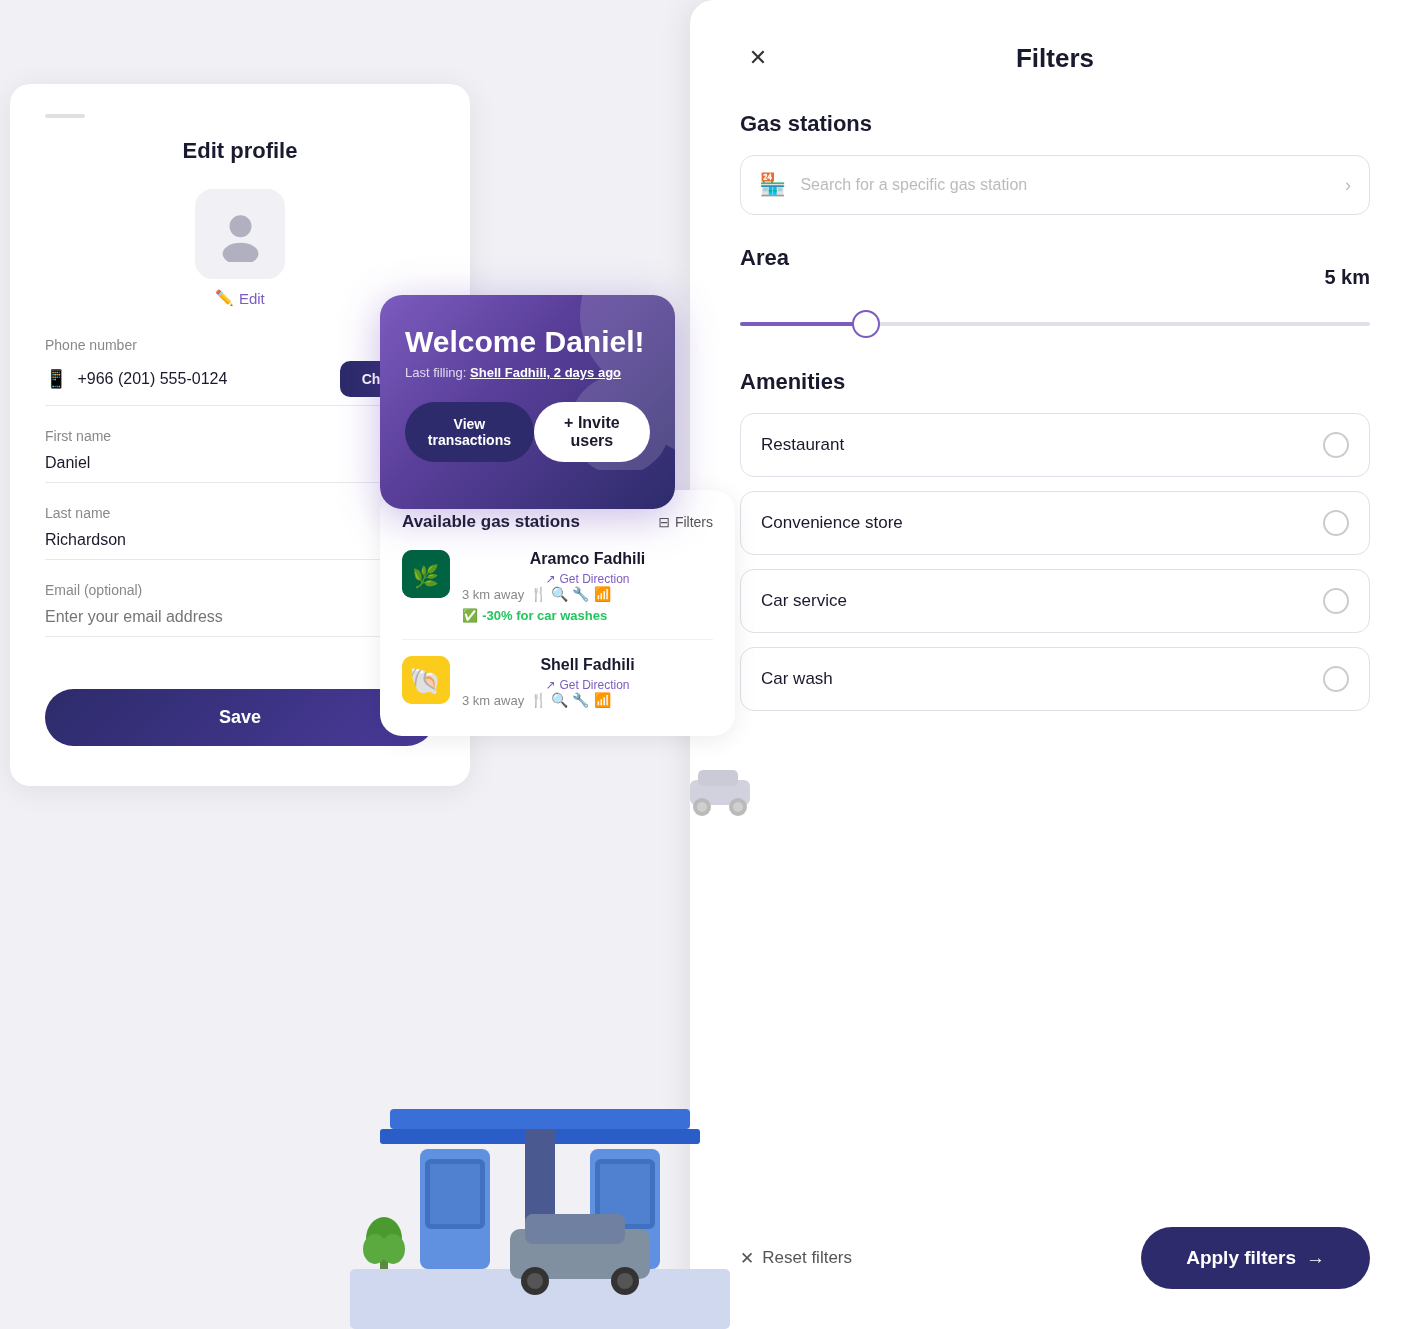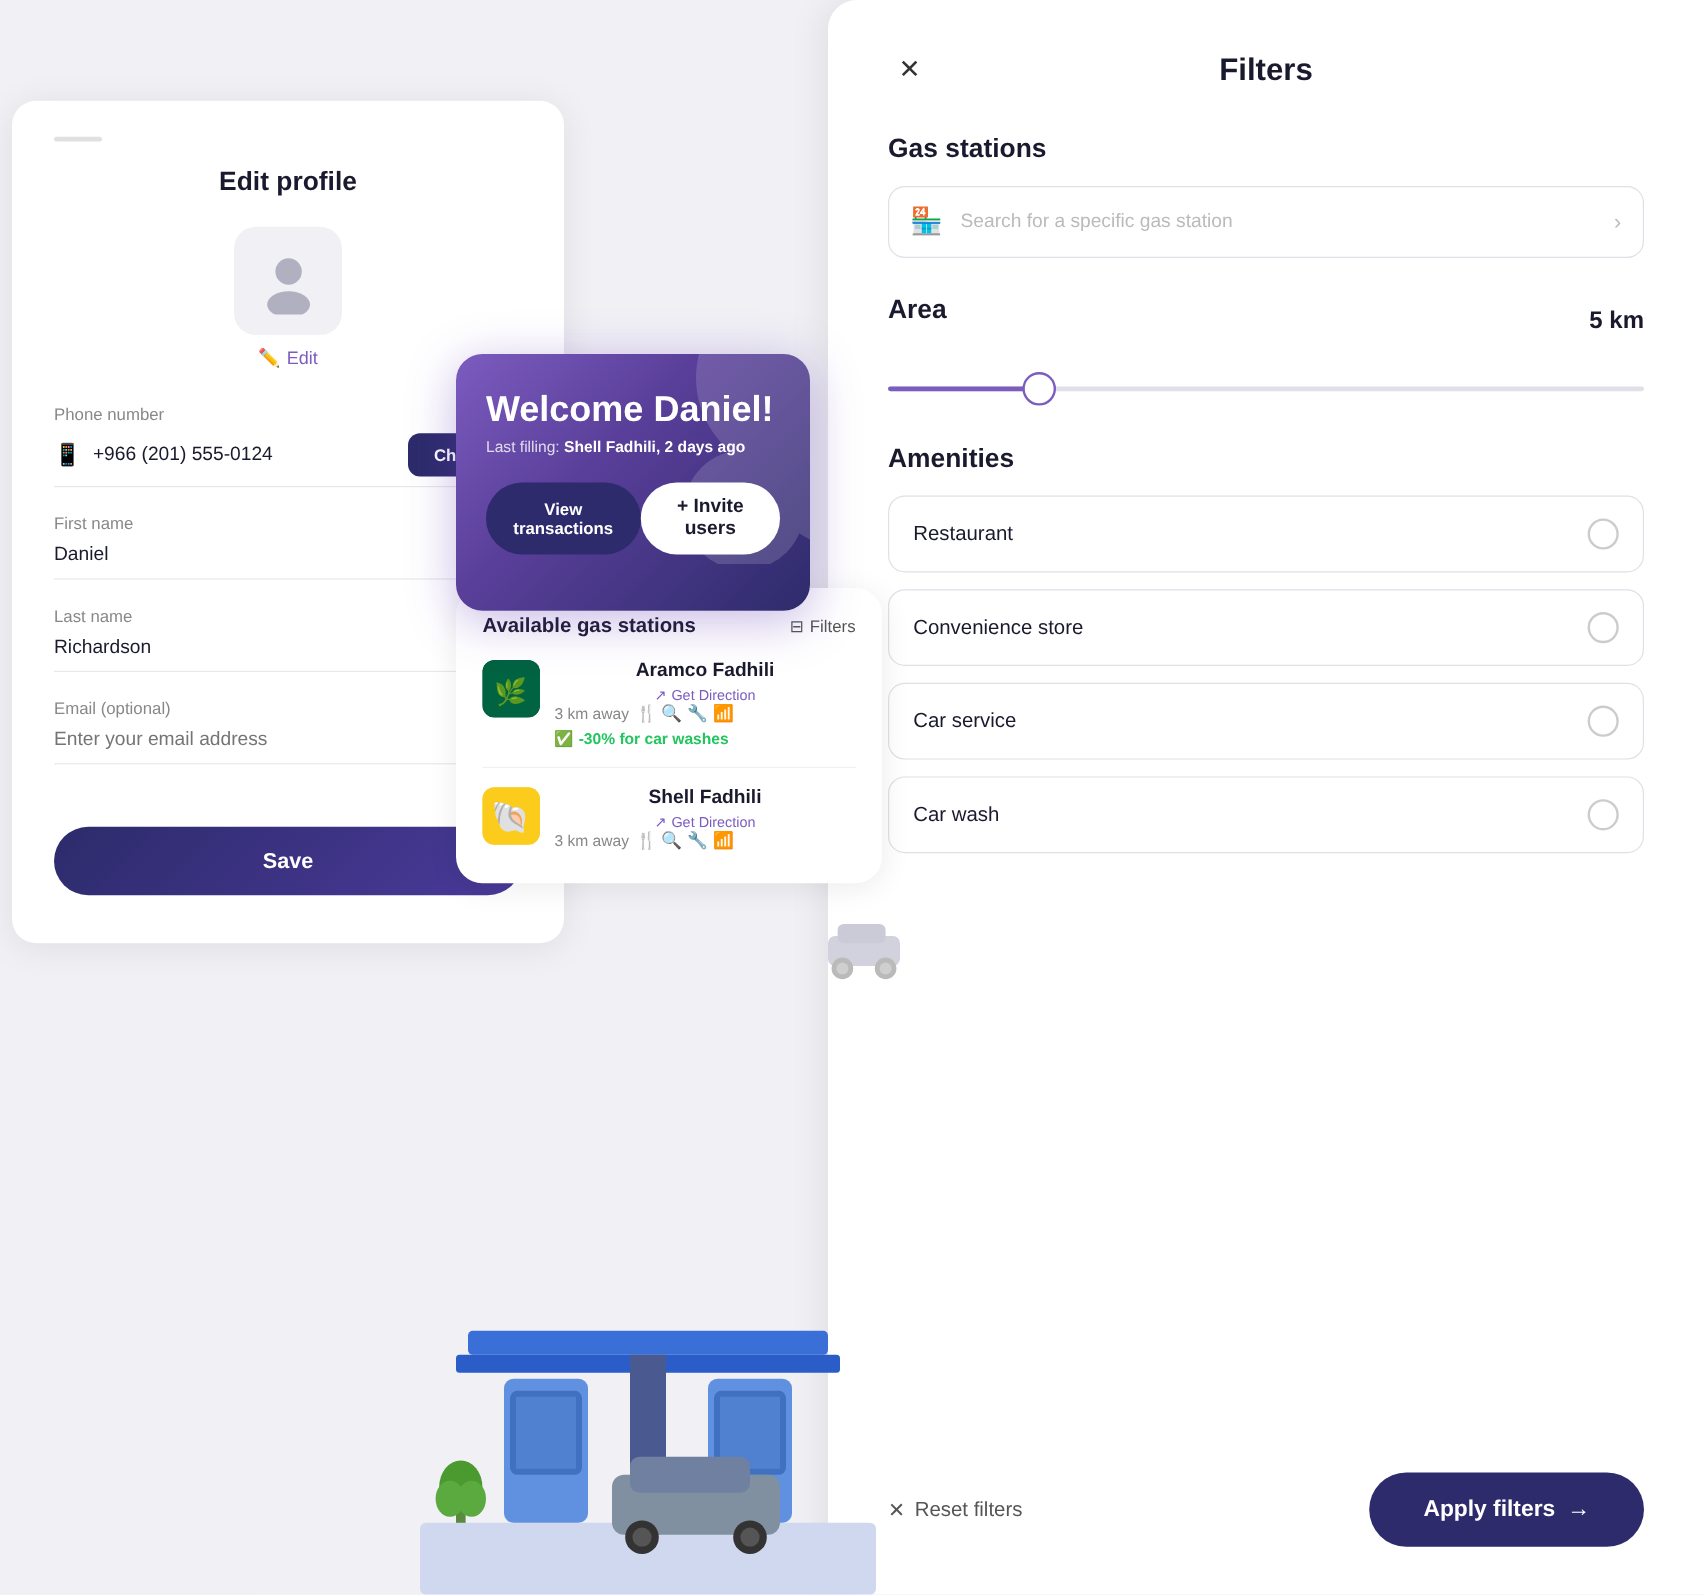--- a/index.html
+++ b/index.html
@@ -187,21 +187,21 @@
     }
     .search-chevron {
       color: #bbb;
       font-size: 18px;
     }
     .area-section {
       margin-bottom: 30px;
     }
     .area-header {
       display: flex;
-      align-items: center;
+      align-items: flex-end;
       justify-content: space-between;
       margin-bottom: 20px;
       gap: 33px;
     }
     .area-km {
       font-size: 20px;
       font-weight: 600;
       color: #1a1a2e;
     }
     .slider-container {
@@ -325,21 +325,21 @@
       position: relative;
       z-index: 1;
     }
     .welcome-subtitle {
       font-size: 13px;
       color: rgba(255,255,255,0.8);
       margin-bottom: 22px;
       position: relative;
       z-index: 1;
     }
-    .welcome-subtitle span { font-weight: 700; color: white; }
+    .welcome-subtitle span { font-weight: 700; color: white; text-decoration: underline; }
     .welcome-buttons {
       display: flex;
       margin-bottom: 25px;
       position: relative;
       z-index: 1;
     }
     .btn-view-trans {
       background: #2d2b6b;
       color: white;
       border: none;

